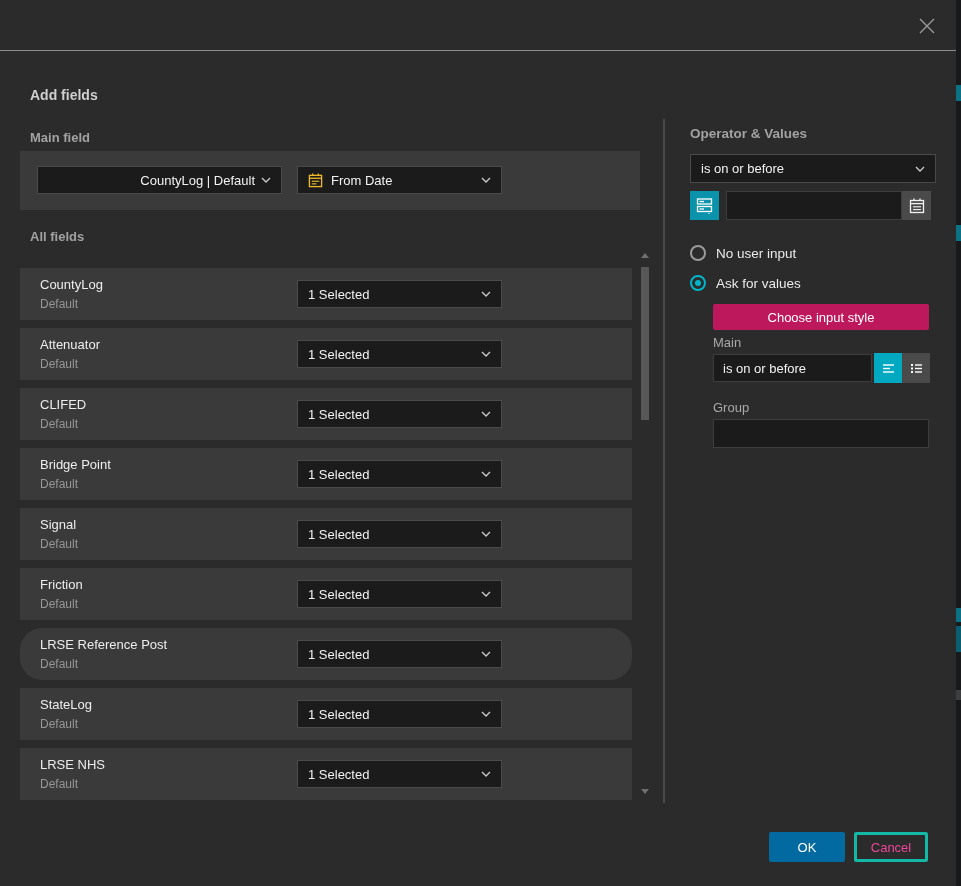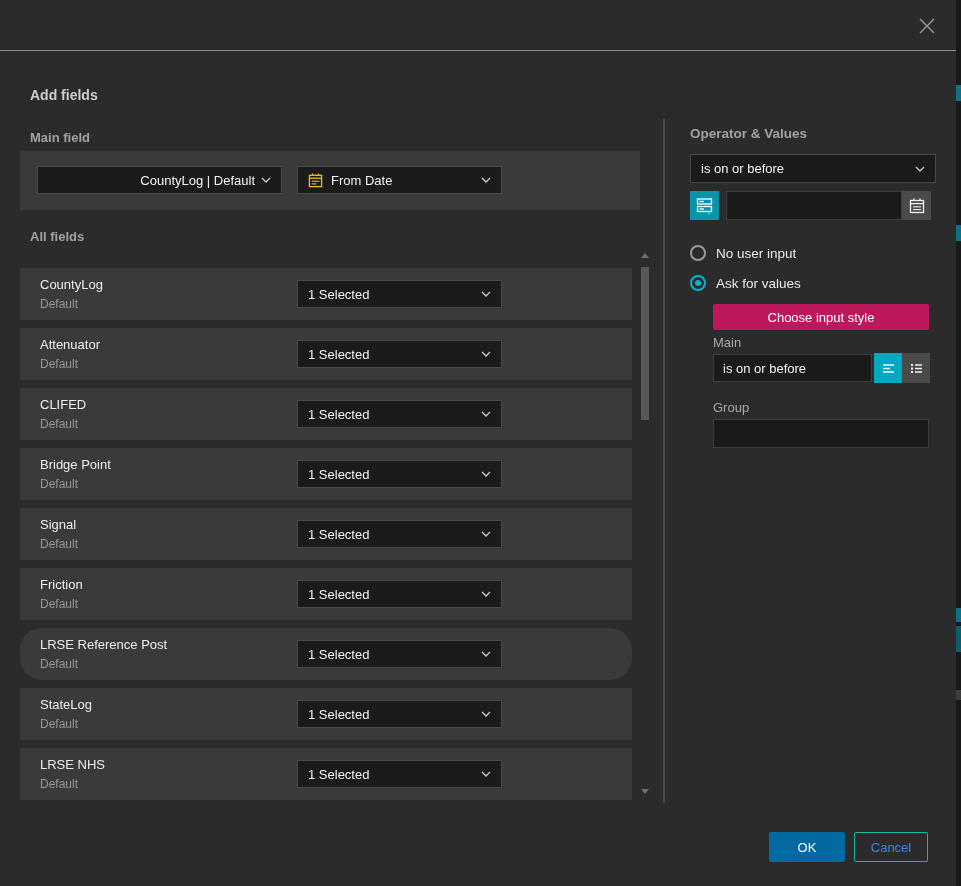--- a/index.html
+++ b/index.html
@@ -53,21 +53,21 @@
   .text-input { position:absolute; background:#1b1b1b; border:1px solid #3d3d3d; color:#f2f2f2; font-size:13px; padding:0 9px; display:flex; align-items:center; }
   .radio-row { position:absolute; left:690px; display:flex; align-items:center; cursor:pointer; }
   .radio { width:16px; height:16px; border-radius:50%; border:2px solid #9a9a9a; margin-right:10px; position:relative; flex:0 0 auto; }
   .radio.on { border-color:#00b5c9; }
   .radio.on::after { content:""; position:absolute; left:3px; top:3px; width:6px; height:6px; border-radius:50%; background:#00b5c9; }
   .radio-label { font-size:13.5px; color:#eaeaea; }
 
   .btn { position:absolute; display:flex; align-items:center; justify-content:center; font-size:13px; border-radius:2px; cursor:pointer; }
   .btn-teal { background:#be185d; color:#fff; }
   .btn-ok { background:#0369a1; color:#fff; }
-  .btn-ghost { background:transparent; border:1px solid #14b8a6; color:#3b82f6; }
+  .btn-ghost { background:transparent; border:3px solid #14b8a6; color:#ec4899; }
 </style>
 </head>
 <body>
 
 <div class="dialog">
 
   <div class="titlebar">
     <div class="close-btn">
       <svg width="18" height="18" viewBox="0 0 18 18">
         <path d="M2 2 L16 16 M16 2 L2 16" stroke="#9a9a9a" stroke-width="1.4" fill="none"></path>

